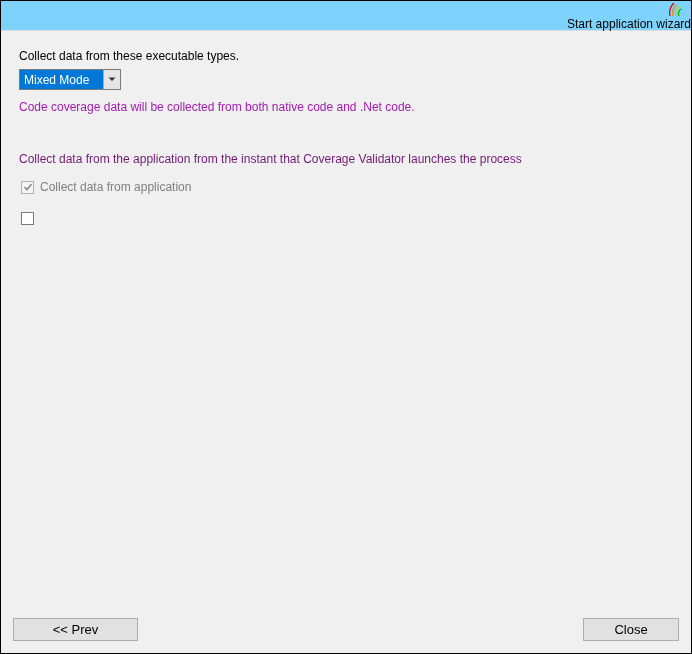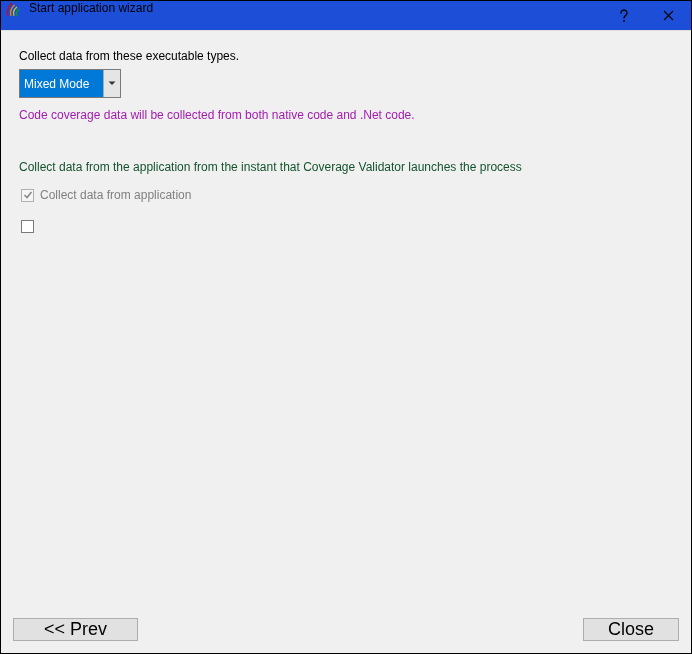--- a/index.html
+++ b/index.html
@@ -11,25 +11,26 @@
       font-family: "Segoe UI", Tahoma, sans-serif;
       font-size: 12px;
       background: #fff;
       width: 692px;
       height: 654px;
       overflow: hidden;
       border: 1px solid #000;
     }
     .titlebar {
       height: 30px;
-      background: #1d4ed8;
+      background: #7dd3fc;
       border-bottom: 1px solid #ddd;
       display: flex;
-      align-items: flex-start;
+      align-items: flex-end;
       padding-left: 6px;
+      flex-direction: column;
     }
     .titlebar-icon {
       width: 16px;
       height: 16px;
       margin-right: 6px;
       display: flex;
       align-items: center;
       justify-content: center;
     }
     .titlebar-title {
@@ -60,21 +61,21 @@
       padding: 18px 18px 26px 18px;
       position: relative;
     }
     .label {
       color: #000;
       margin-bottom: 6px;
     }
     .dropdown {
       display: inline-flex;
       align-items: stretch;
-      height: 29px;
+      height: 21px;
       border: 1px solid #7a7a7a;
       background: #fff;
       margin-bottom: 10px;
       cursor: pointer;
     }
     .dropdown-selected {
       background: #0078d7;
       color: #fff;
       padding: 2px 14px 2px 4px;
       min-width: 78px;
@@ -91,21 +92,21 @@
     }
     .dropdown-arrow svg {
       width: 8px;
       height: 5px;
     }
     .description {
       color: #a21caf;
       margin-bottom: 38px;
     }
     .section-label {
-      color: #14532d;
+      color: #701a75;
       margin-bottom: 14px;
     }
     .checkbox-row {
       display: flex;
       align-items: center;
       margin-bottom: 18px;
       padding-left: 2px;
     }
     .checkbox {
       width: 13px;
@@ -148,21 +149,21 @@
     .btn {
       width: 125px;
       height: 23px;
       background: #e1e1e1;
       border: 1px solid #adadad;
       display: flex;
       align-items: center;
       justify-content: center;
       cursor: pointer;
       font-family: inherit;
-      font-size: 18px;
+      font-size: 13px;
       color: #000;
       margin-right: 8px;
     }
     .btn:last-child {
       margin-right: 0;
     }
     .spacer {
       flex: 1;
     }
     .btn-close {

